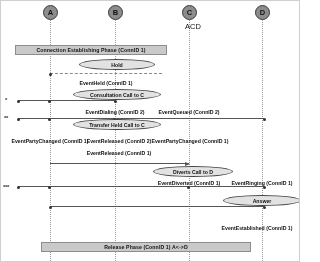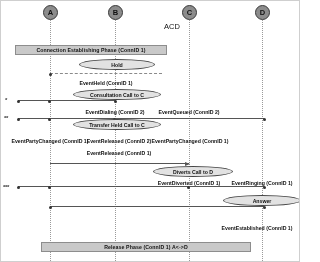--- a/index.html
+++ b/index.html
@@ -90,21 +90,21 @@
   <div class="actor-head" style="left:107px;top:4px;">
     <span>B</span>
   </div>
   <div class="actor-head" style="left:181px;top:4px;">
     <span>C</span>
   </div>
   <div class="actor-head" style="left:254px;top:4px;">
     <span>D</span>
   </div>
 
-  <div class="actor-sub" style="left:151px;top:21px;">ACD</div>
+  <div class="actor-sub" style="left:172px;top:21px;">ACD</div>
 
   <div class="marker" style="left:4px;top:96px;">*</div>
   <div class="marker" style="left:3px;top:114px;">**</div>
   <div class="marker" style="left:2px;top:183px;">***</div>
 
   <div class="phasebar" style="left:14px;top:44px;width:152px;">
     <span>Connection Establishing Phase (ConnID 1)</span>
   </div>
   <div class="phasebar" style="left:40px;top:241px;width:210px;">
     <span>Release Phase  (ConnID 1)  A&lt;-&gt;D</span>

